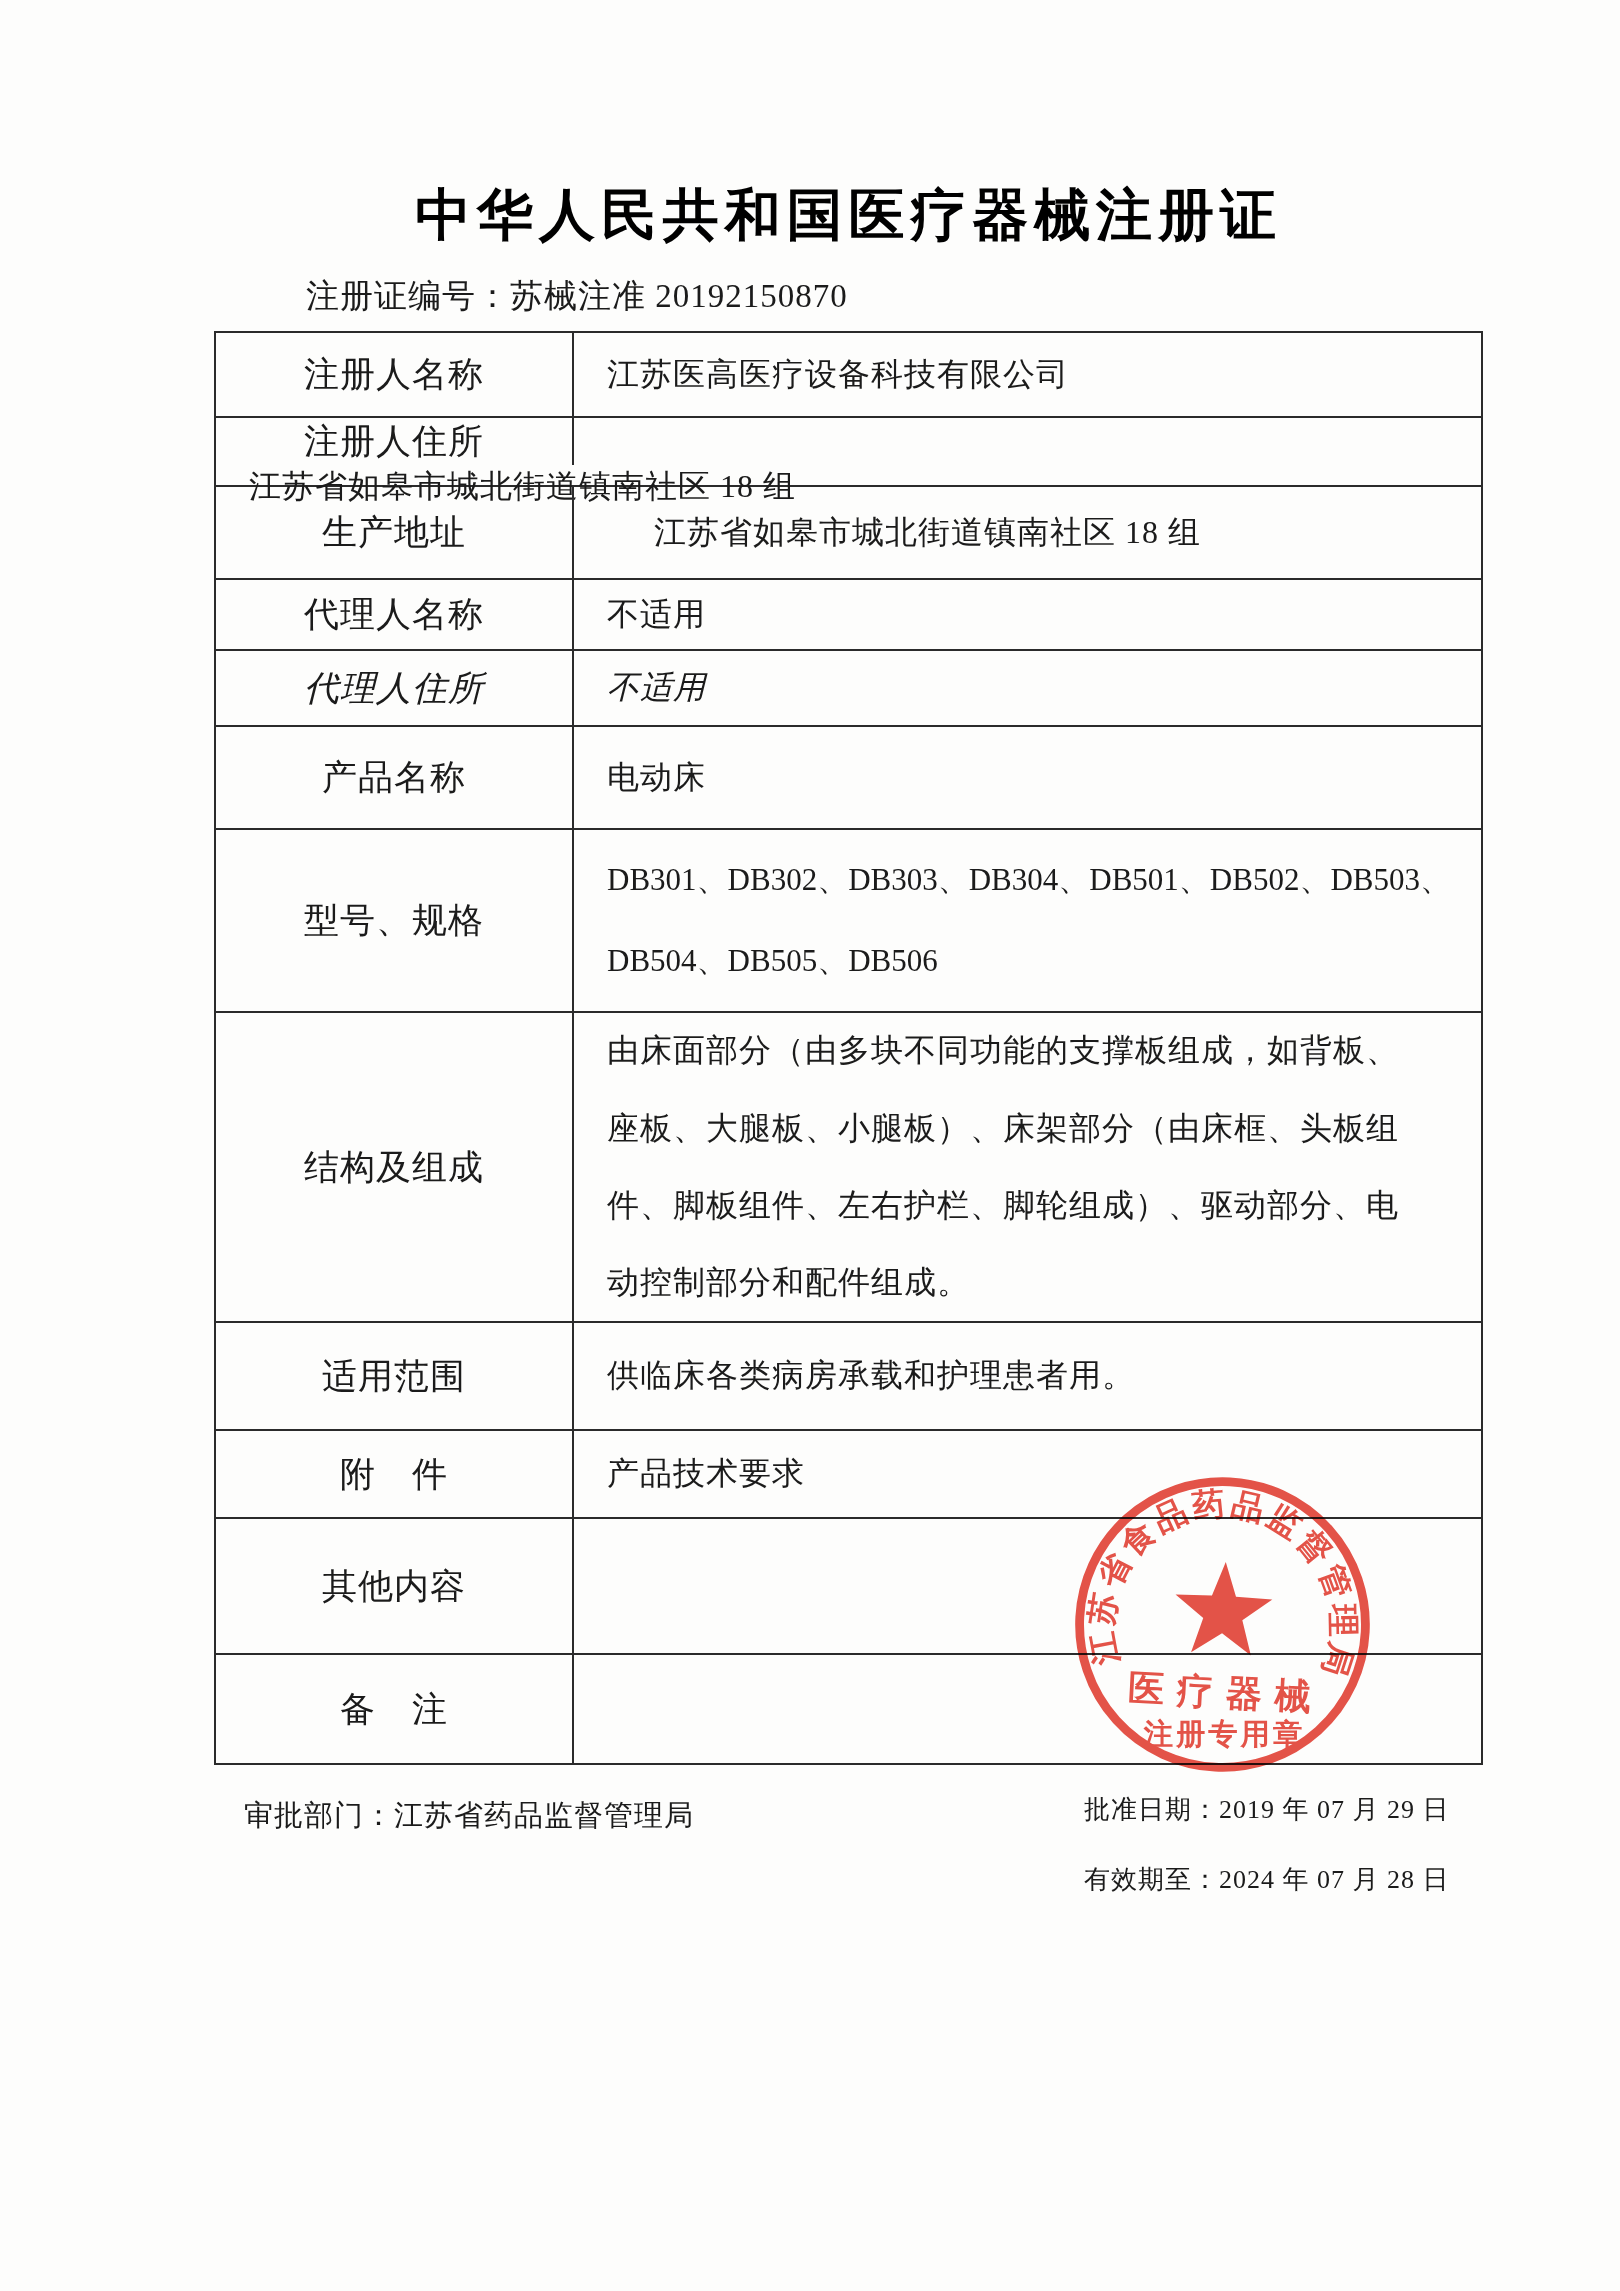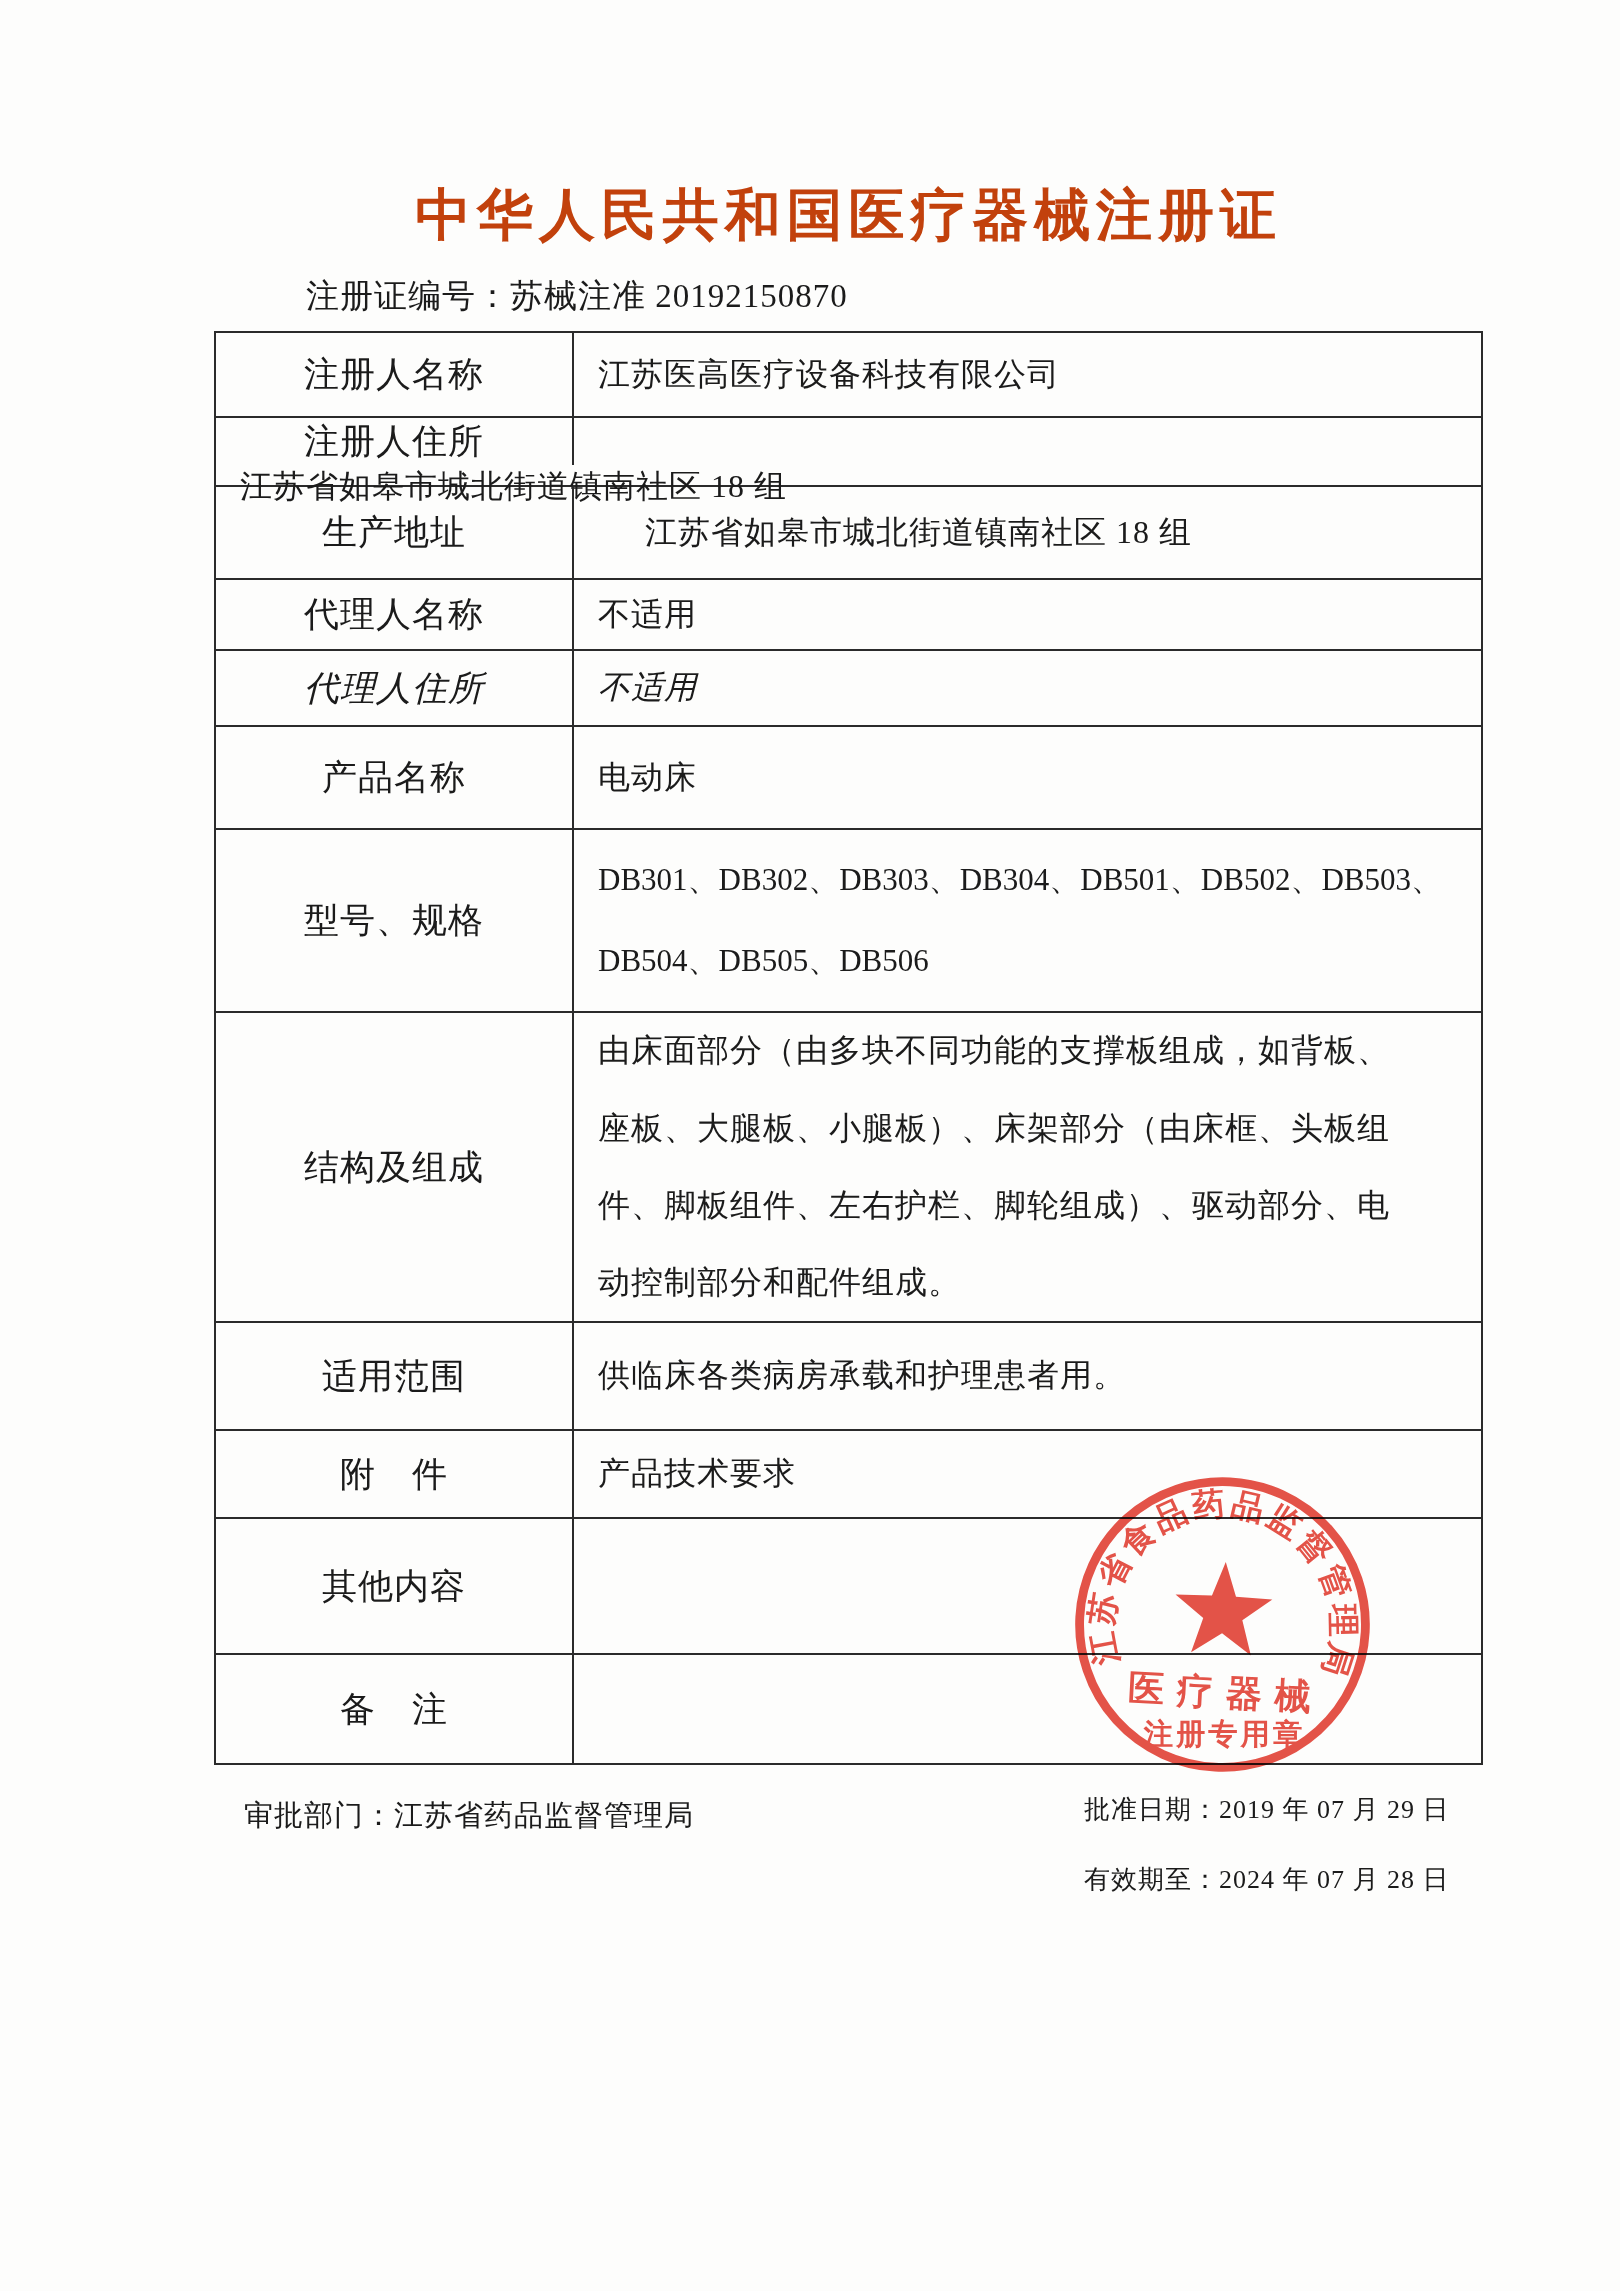--- a/index.html
+++ b/index.html
@@ -8,42 +8,42 @@
     width:1620px;height:2292px;
     background:#fdfdfc;
     font-family:"Liberation Serif","DejaVu Serif",serif;
     color:#1b1b1b;
     overflow:hidden;
   }
   .doc-title{
     position:absolute;left:214px;top:178px;width:1269px;
     text-align:center;
     font-size:56px;font-weight:bold;letter-spacing:5.9px;
-    color:#c2410c;
+    color:#000000;
   }
   .reg-line{
     position:absolute;left:306px;top:274px;
     font-size:33px;letter-spacing:1px;color:#1b1b1b;
   }
   .cert-table{
     position:absolute;left:214px;top:331px;width:1269px;
     border:2px solid #2b2b2b;
     box-sizing:border-box;
   }
   .row{display:flex;box-sizing:border-box;border-bottom:2px solid #2b2b2b;}
   .row:last-child{border-bottom:none;}
   .cell-label{
     width:358px;min-width:358px;box-sizing:border-box;
     border-right:2px solid #2b2b2b;
     display:flex;align-items:center;justify-content:center;
     font-size:35px;letter-spacing:1px;
   }
   .cell-value{
     flex:1;display:flex;align-items:center;
-    padding-left:24px;padding-right:13.7px;box-sizing:border-box;
+    padding-left:33px;padding-right:13.7px;box-sizing:border-box;
     font-size:32px;letter-spacing:1px;
     white-space:pre-line;
     border-radius:23px;
   }
   .r1{height:85px;} .r2{height:69px;flex-direction:column;} .r3{height:93px;gap:47px;}
   .r4{height:71px;} .r5{height:76px;font-style:italic;} .r6{height:103px;}
   .r7{height:183px;} .r8{height:310px;}
   .r9{height:108px;} .r10{height:88px;}
   .r11{height:136px;} .r12{height:108px;}
   .r7 .cell-value{font-size:31px;line-height:2.6;letter-spacing:0;}

